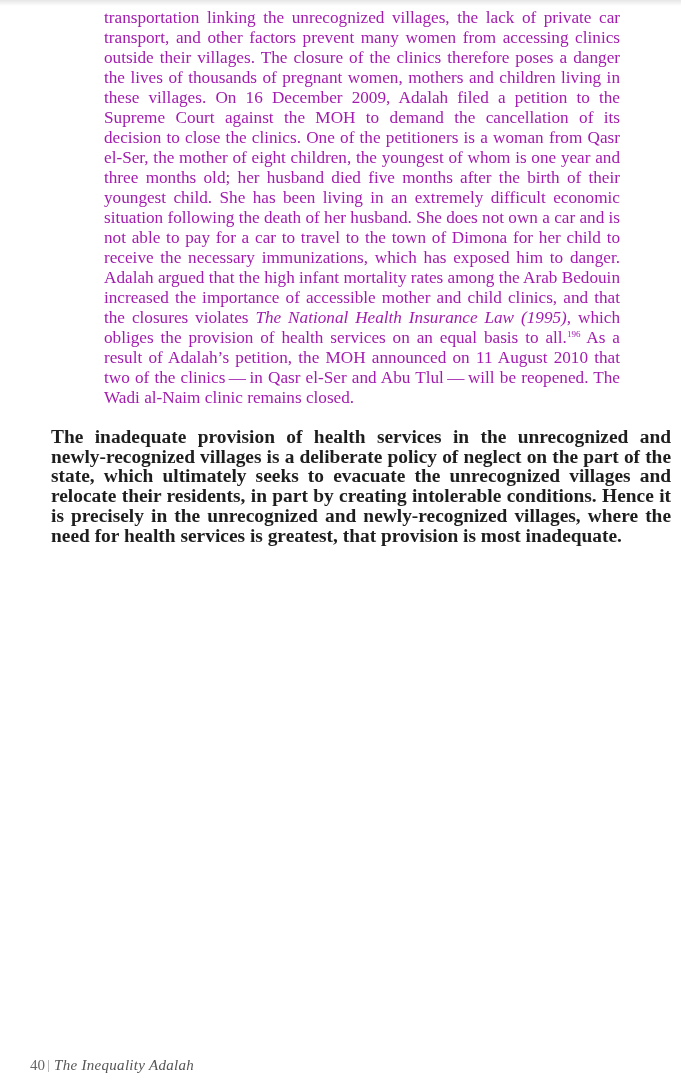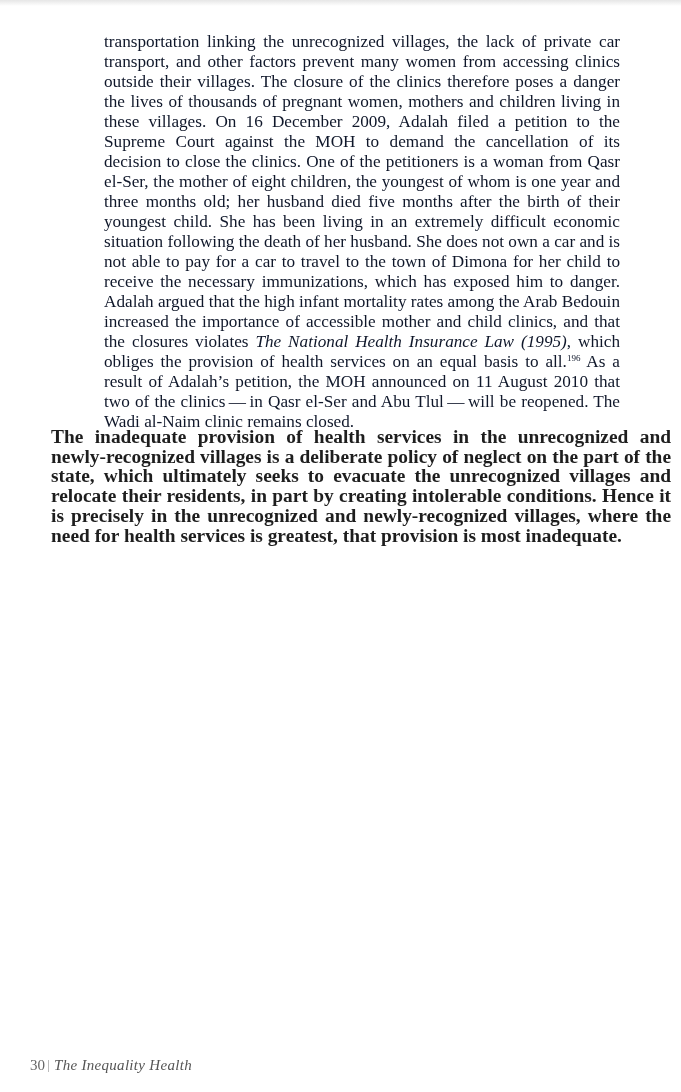--- a/index.html
+++ b/index.html
@@ -23,22 +23,21 @@
     }
     .inset-block {
       position: absolute;
       left: 104px;
       top: 8px;
       width: 516px;
       font-family: "Liberation Serif", serif;
       font-size: 17.2px;
       line-height: 20px;
       text-align: justify;
-      color: #0f172a;
-      margin-top: 24px;
+      color: #a21caf;
     }
     .inset-block p { margin: 0; }
     .inset-block sup {
       font-size: 9px;
       line-height: 0;
       vertical-align: 6px;
     }
     .main-para {
       position: absolute;
       left: 51px;
@@ -84,16 +83,16 @@
 
 <div class="inset-block">
   <p><span>transportation linking the unrecognized villages, the lack of private car transport, and other factors prevent many women from accessing clinics outside their villages. The closure of the clinics therefore poses a danger the lives of thousands of pregnant women, mothers and children living in these villages. On 16 December 2009, Adalah filed a petition to the Supreme Court against the MOH to demand the cancellation of its decision to close the clinics. One of the petitioners is a woman from Qasr el-Ser, the mother of eight children, the youngest of whom is one year and three months old; her husband died five months after the birth of their youngest child. She has been living in an extremely difficult economic situation following the death of her husband. She does not own a car and is not able to pay for a car to travel to the town of Dimona for her child to receive the necessary immunizations, which has exposed him to danger. Adalah argued that the high infant mortality rates among the Arab Bedouin increased the importance of accessible mother and child clinics, and that the closures violates </span><i>The National Health Insurance Law (1995)</i><span>, which obliges the provision of health services on an equal basis to all.</span><sup>196</sup><span> As a result of Adalah’s petition, the MOH announced on 11 August 2010 that two of the clinics — in Qasr el-Ser and Abu Tlul — will be reopened. The Wadi al-Naim clinic remains closed.</span></p>
 </div>
 
 <div class="main-para">
   <p>The inadequate provision of health services in the unrecognized and newly-recognized villages is a deliberate policy of neglect on the part of the state, which ultimately seeks to evacuate the unrecognized villages and relocate their residents, in part by creating intolerable conditions. Hence it is precisely in the unrecognized and newly-recognized villages, where the need for health services is greatest, that provision is most inadequate.</p>
 </div>
 
 <div class="footer">
-  <span class="page-num">30</span>
+  <span class="page-num">40</span>
   <span class="divider"></span>
-  <span class="report-title">The Inequality Health</span>
+  <span class="report-title">The Inequality Adalah</span>
 </div>
 
 </body></html>

